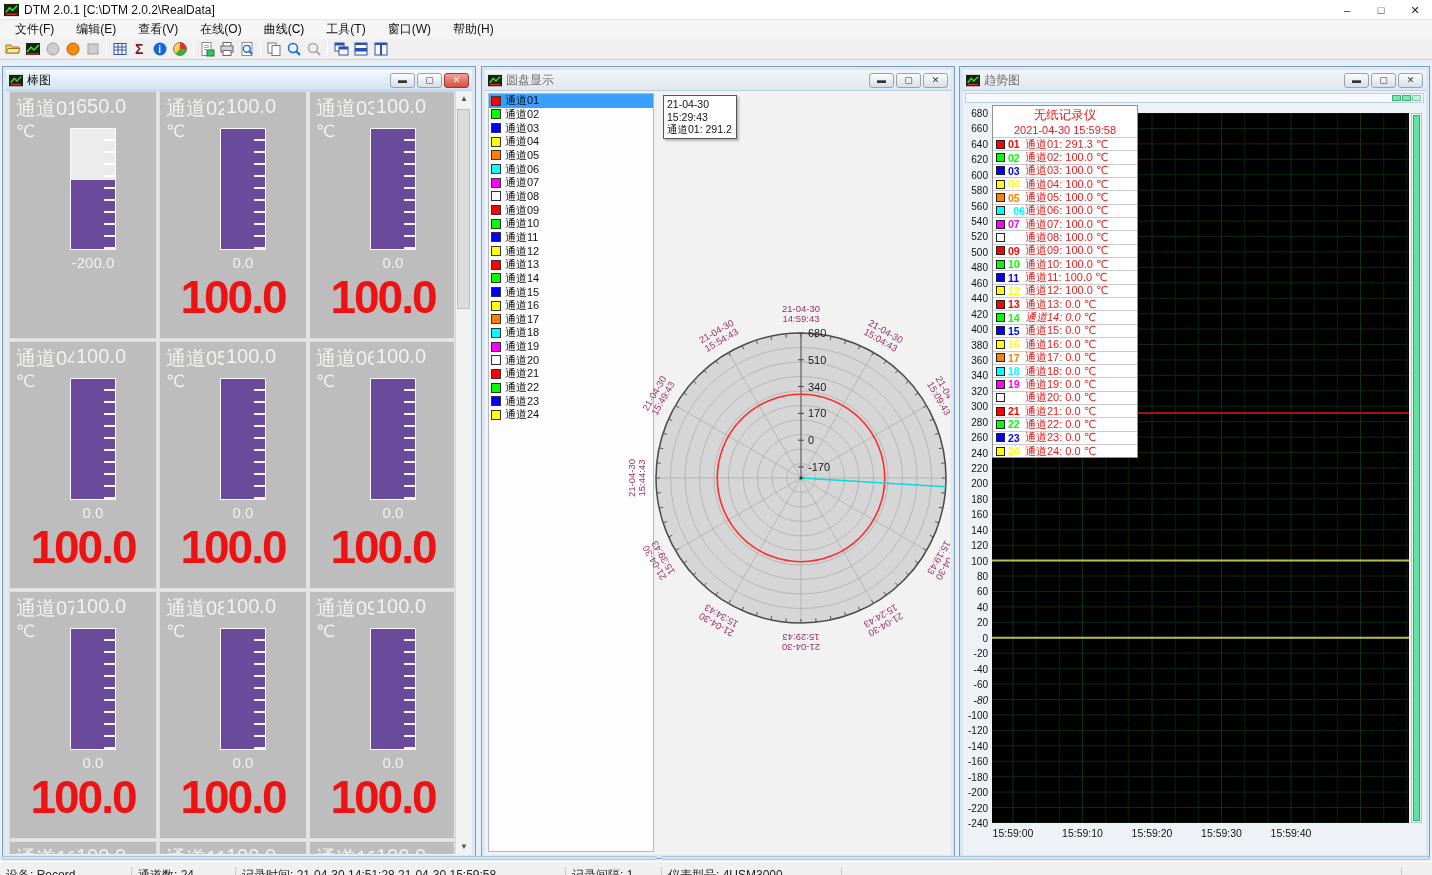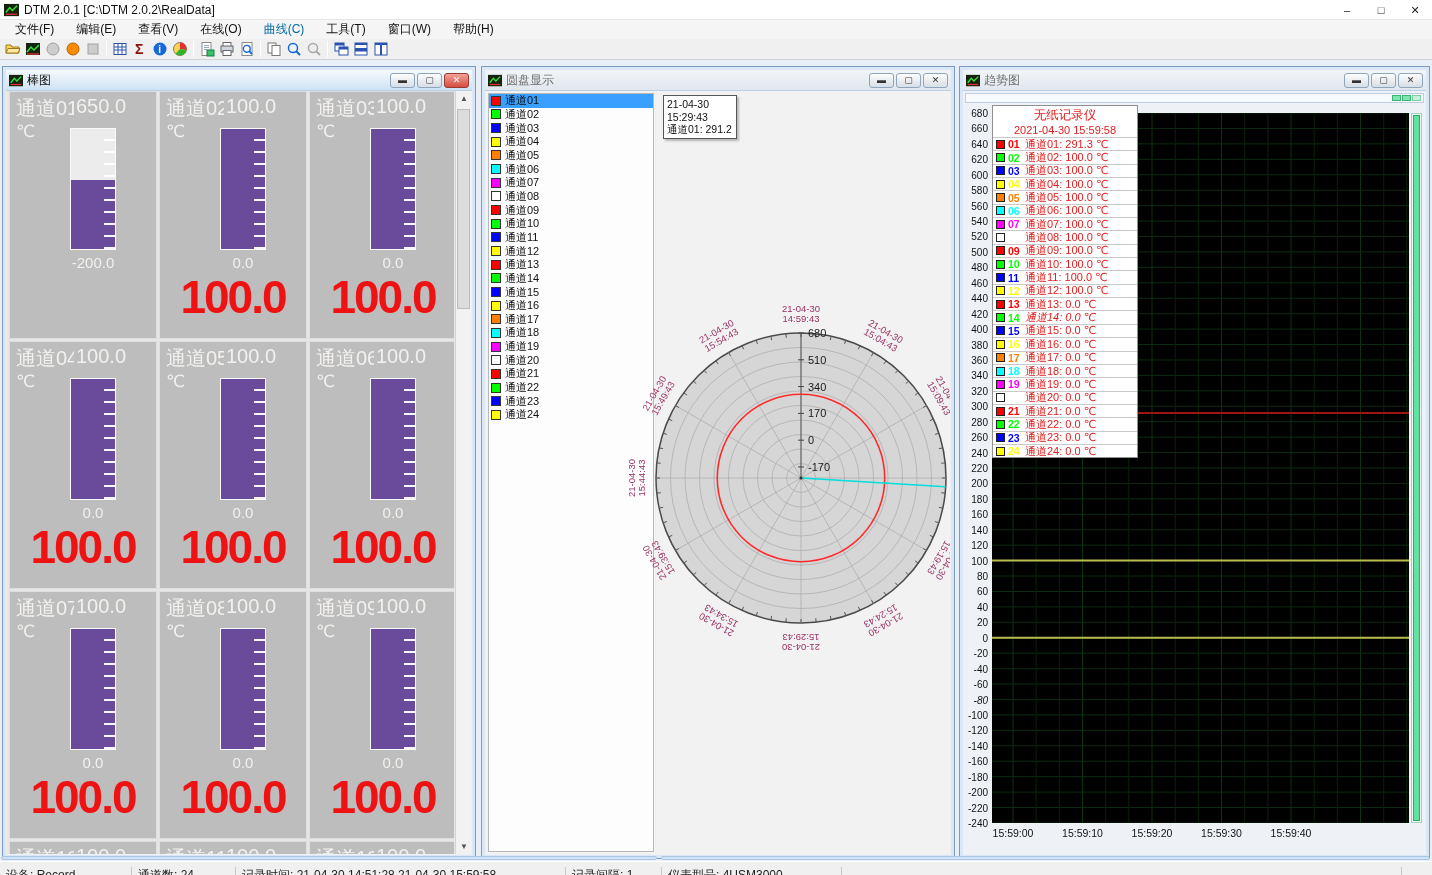--- a/index.html
+++ b/index.html
@@ -10,21 +10,21 @@
   
   .titlebar{position:absolute;left:0;top:0;width:1432px;height:20px;background:#ffffff;
     display:flex;align-items:center;border-bottom:1px solid #e6e6e6;}
   .titlebar .appico{width:15px;height:14px;margin:0 5px 0 4px;}
   .titlebar .ttl{font-size:12px;color:#111;}
   .winctl{position:absolute;top:0;height:20px;display:flex;align-items:center;}
   .winctl .c{width:34px;height:20px;display:flex;align-items:center;justify-content:center;color:#222;font-size:11px;}
   .menubar{position:absolute;left:0;top:20px;width:1432px;height:19px;background:#f5f5f5;
     display:flex;align-items:center;padding-left:4px;}
   .mi{padding:0 11px;height:19px;line-height:19px;color:#111;}
-  .mi.off{color:#0369a1;}
+  .mi.off{color:#000000;}
   .toolbar{position:absolute;left:0;top:39px;width:1432px;height:21px;background:#f0f0f0;
     border-bottom:1px solid #d2d2d2;display:flex;align-items:center;padding-left:3px;}
   .tbtn{width:20px;height:18px;display:flex;align-items:center;justify-content:center;}
   .tbtn svg{width:16px;height:16px;}
   .tsep{width:1px;height:16px;background:#c6c6c6;margin:0 3px;border-right:1px solid #fff;}
 
   
   .win{position:absolute;background:#f0f0f0;border:1px solid #7b9cbf;box-shadow:inset 0 0 0 3px #d9e7f6;}
   .tbar{position:absolute;left:3px;right:3px;top:3px;height:21px;display:flex;align-items:center;
     background:linear-gradient(#f5fafe,#cfe2f3);border-bottom:1px solid #b9cfe4;}
@@ -800,21 +800,21 @@
             <span class="lg-num" style="color: rgb(255, 255, 0);">04</span>
             <span style="color: rgb(224, 32, 32);">通道04: 100.0 ℃</span>
           </div>
           <div class="lg-row">
             <span class="lg-sw" style="background: rgb(255, 128, 0);"></span>
             <span class="lg-num" style="color: rgb(255, 128, 0);">05</span>
             <span style="color: rgb(224, 32, 32);">通道05: 100.0 ℃</span>
           </div>
           <div class="lg-row">
             <span class="lg-sw" style="background: rgb(0, 255, 255);"></span>
-            <span class="lg-num" style="color: rgb(0, 255, 255);">06</span>
+            <span class="lg-num" style="color: rgb(0, 255, 255); text-align: right;">06</span>
             <span style="color: rgb(224, 32, 32);">通道06: 100.0 ℃</span>
           </div>
           <div class="lg-row">
             <span class="lg-sw" style="background: rgb(255, 0, 255);"></span>
             <span class="lg-num" style="color: rgb(255, 0, 255);">07</span>
             <span style="color: rgb(224, 32, 32);">通道07: 100.0 ℃</span>
           </div>
           <div class="lg-row">
             <span class="lg-sw" style="background: rgb(255, 255, 255);"></span>
             <span class="lg-num" style="color: rgb(255, 255, 255);">08</span>

